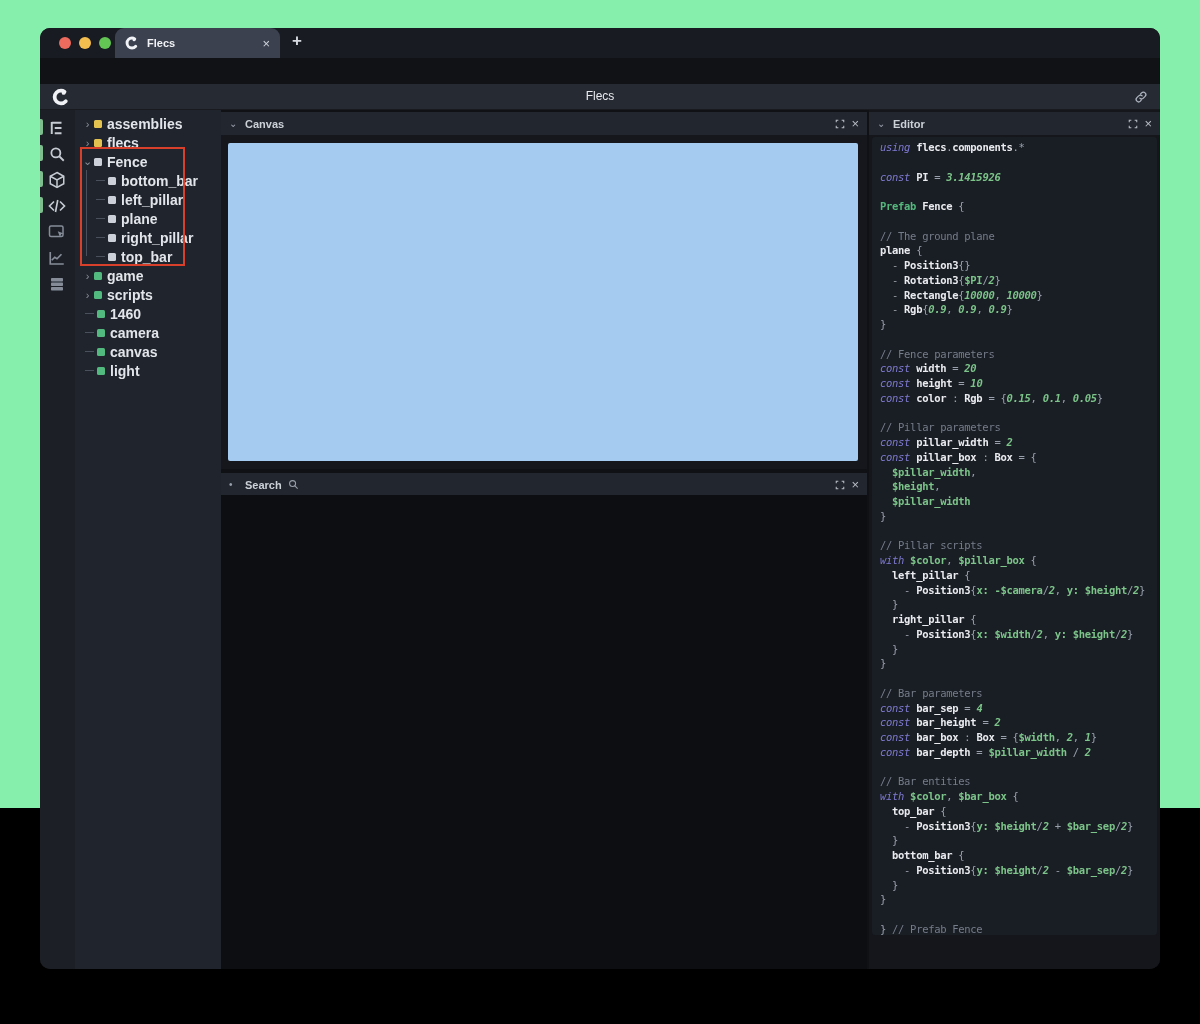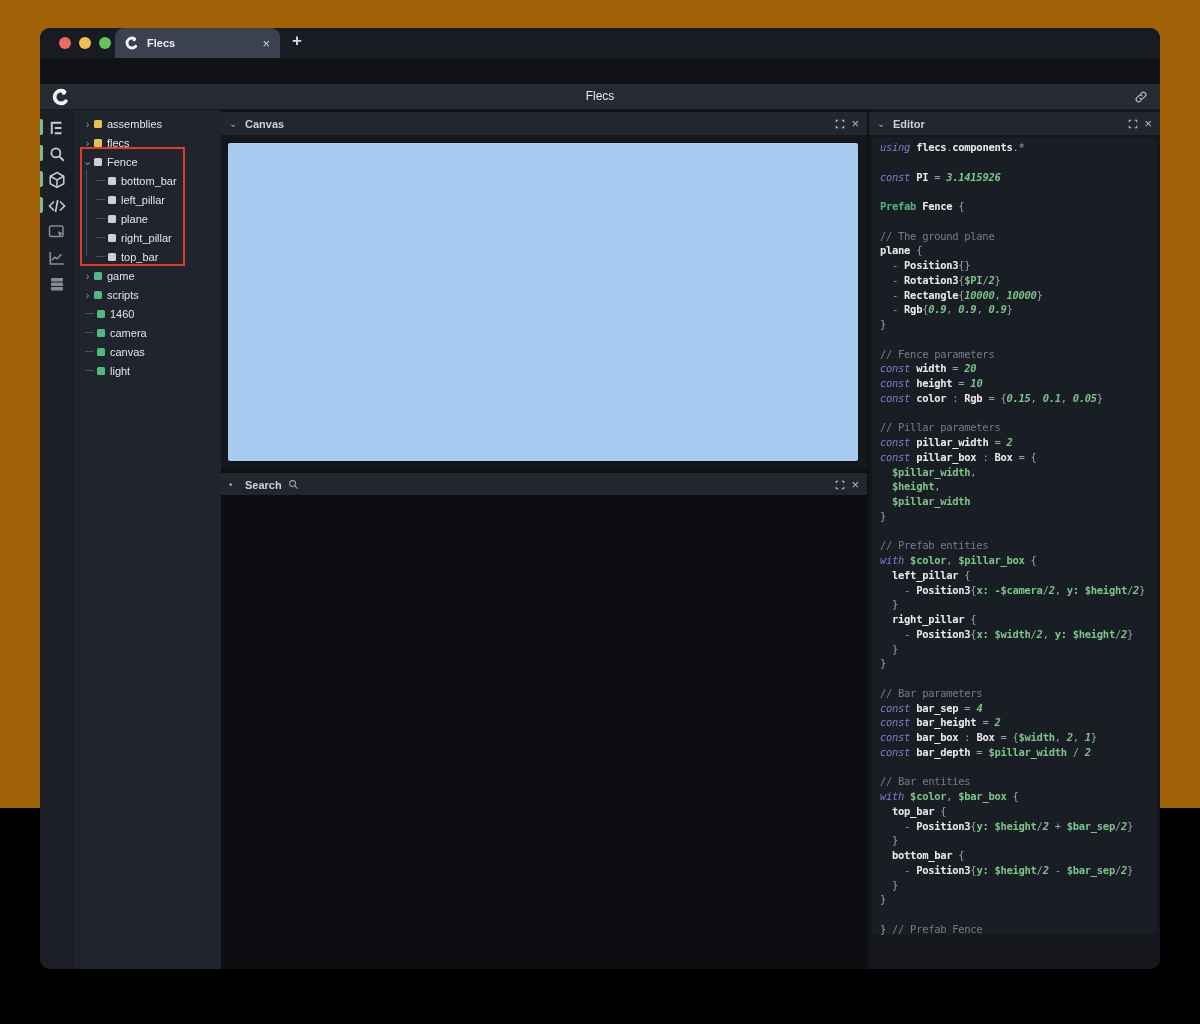--- a/index.html
+++ b/index.html
@@ -1,18 +1,18 @@
 <!DOCTYPE html>
 <html><head>
 <meta charset="utf-8">
 <style>
   * { margin:0; padding:0; box-sizing:border-box; }
   html,body { background:#000; width:1200px; height:1024px; overflow:hidden;
               font-family:"Liberation Sans", sans-serif; }
-  #stage { position:relative; width:1200px; height:808px; background:#a16207; }
+  #stage { position:relative; width:1200px; height:808px; background:#86efac; }
   #window { position:absolute; left:40px; top:28px; width:1120px; height:941px;
             border-radius:10px; overflow:hidden; background:#101216; }
 
   
   #tabstrip { position:absolute; left:0; top:0; width:1120px; height:30px; background:#191b22; }
   .light { position:absolute; top:9px; width:12px; height:12px; border-radius:50%; }
   #tab { position:absolute; left:75px; top:0; width:165px; height:30px; background:#3c4150;
          border-radius:9px 9px 0 0; display:flex; align-items:center; padding:0 10px; gap:8px; }
   #tab .title { color:#f0f2f5; font-size:11px; font-weight:bold; flex:1; }
   #tab .close { color:#cfd3da; font-size:13px; cursor:default; }
@@ -43,21 +43,21 @@
   #navrail { position:absolute; left:0; top:0; width:35px; height:859px; background:#1c2026; }
   .navitem { position:absolute; left:0; width:35px; height:24px; }
   .navitem svg { position:absolute; left:8px; top:3px; }
   .navpill { position:absolute; left:0; top:3px; width:3px; height:16px; border-radius:0 2px 2px 0;
              background:#7fbc8e; }
 
   #treepanel { position:absolute; left:35px; top:0; width:146px; height:859px; background:#20242c; }
   .tree-row { position:absolute; left:0; width:146px; height:19px; display:flex; align-items:center; }
   .tw { color:#8a909b; font-size:11px; width:13px; text-align:center; flex:none; }
   .sq { width:8px; height:8px; border-radius:1.5px; flex:none; margin-right:5px; }
-  .tl { color:#e2e5ea; font-size:11px; font-weight:normal; white-space:nowrap; }
+  .tl { color:#e2e5ea; font-size:14px; font-weight:bold; white-space:nowrap; }
   .conn-v { position:absolute; background:#4a505c; width:1px; }
   .conn-h { width:9px; height:1px; background:#4a505c; flex:none; margin-right:3px; }
   .dashline { width:9px; height:1px; background:#4a505c; flex:none; margin-left:4px; margin-right:3px; }
   #highlight-rect { position:absolute; left:5px; top:37px; width:105px; height:119px;
                     border:2px solid #d8402c; pointer-events:none; z-index:5; }
 
   .panelhdr { position:absolute; height:23px; background:#22262f; display:flex; align-items:center;
               padding:0 8px; gap:6px; }
   .panelhdr .glyph { color:#9aa0ab; font-size:10px; width:10px; }
   .panelhdr .ptitle { color:#ccd1d8; font-size:11px; font-weight:bold; }
@@ -370,21 +370,21 @@
             <div class="code-line"><span class="k">const </span><span class="i">color</span><span class="o"> : </span><span class="i">Rgb</span><span class="o"> = {</span><span class="n">0.15</span><span class="o">, </span><span class="n">0.1</span><span class="o">, </span><span class="n">0.05</span><span class="o">}</span></div>
             <div class="code-line"></div>
             <div class="code-line"><span class="c">// Pillar parameters</span></div>
             <div class="code-line"><span class="k">const </span><span class="i">pillar_width</span><span class="o"> = </span><span class="n">2</span></div>
             <div class="code-line"><span class="k">const </span><span class="i">pillar_box</span><span class="o"> : </span><span class="i">Box</span><span class="o"> = {</span></div>
             <div class="code-line"><span class="v">  $pillar_width</span><span class="o">,</span></div>
             <div class="code-line"><span class="v">  $height</span><span class="o">,</span></div>
             <div class="code-line"><span class="v">  $pillar_width</span></div>
             <div class="code-line"><span class="o">}</span></div>
             <div class="code-line"></div>
-            <div class="code-line"><span class="c">// Prefab entities</span></div>
+            <div class="code-line"><span class="c">// Pillar scripts</span></div>
             <div class="code-line"><span class="k">with </span><span class="v">$color</span><span class="o">, </span><span class="v">$pillar_box</span><span class="o"> {</span></div>
             <div class="code-line"><span class="i">  left_pillar </span><span class="o">{</span></div>
             <div class="code-line"><span class="o">    - </span><span class="i">Position3</span><span class="o">{</span><span class="v">x: -$camera</span><span class="o">/</span><span class="n">2</span><span class="o">, </span><span class="v">y: $height</span><span class="o">/</span><span class="n">2</span><span class="o">}</span></div>
             <div class="code-line"><span class="o">  }</span></div>
             <div class="code-line"><span class="i">  right_pillar </span><span class="o">{</span></div>
             <div class="code-line"><span class="o">    - </span><span class="i">Position3</span><span class="o">{</span><span class="v">x: $width</span><span class="o">/</span><span class="n">2</span><span class="o">, </span><span class="v">y: $height</span><span class="o">/</span><span class="n">2</span><span class="o">}</span></div>
             <div class="code-line"><span class="o">  }</span></div>
             <div class="code-line"><span class="o">}</span></div>
             <div class="code-line"></div>
             <div class="code-line"><span class="c">// Bar parameters</span></div>

